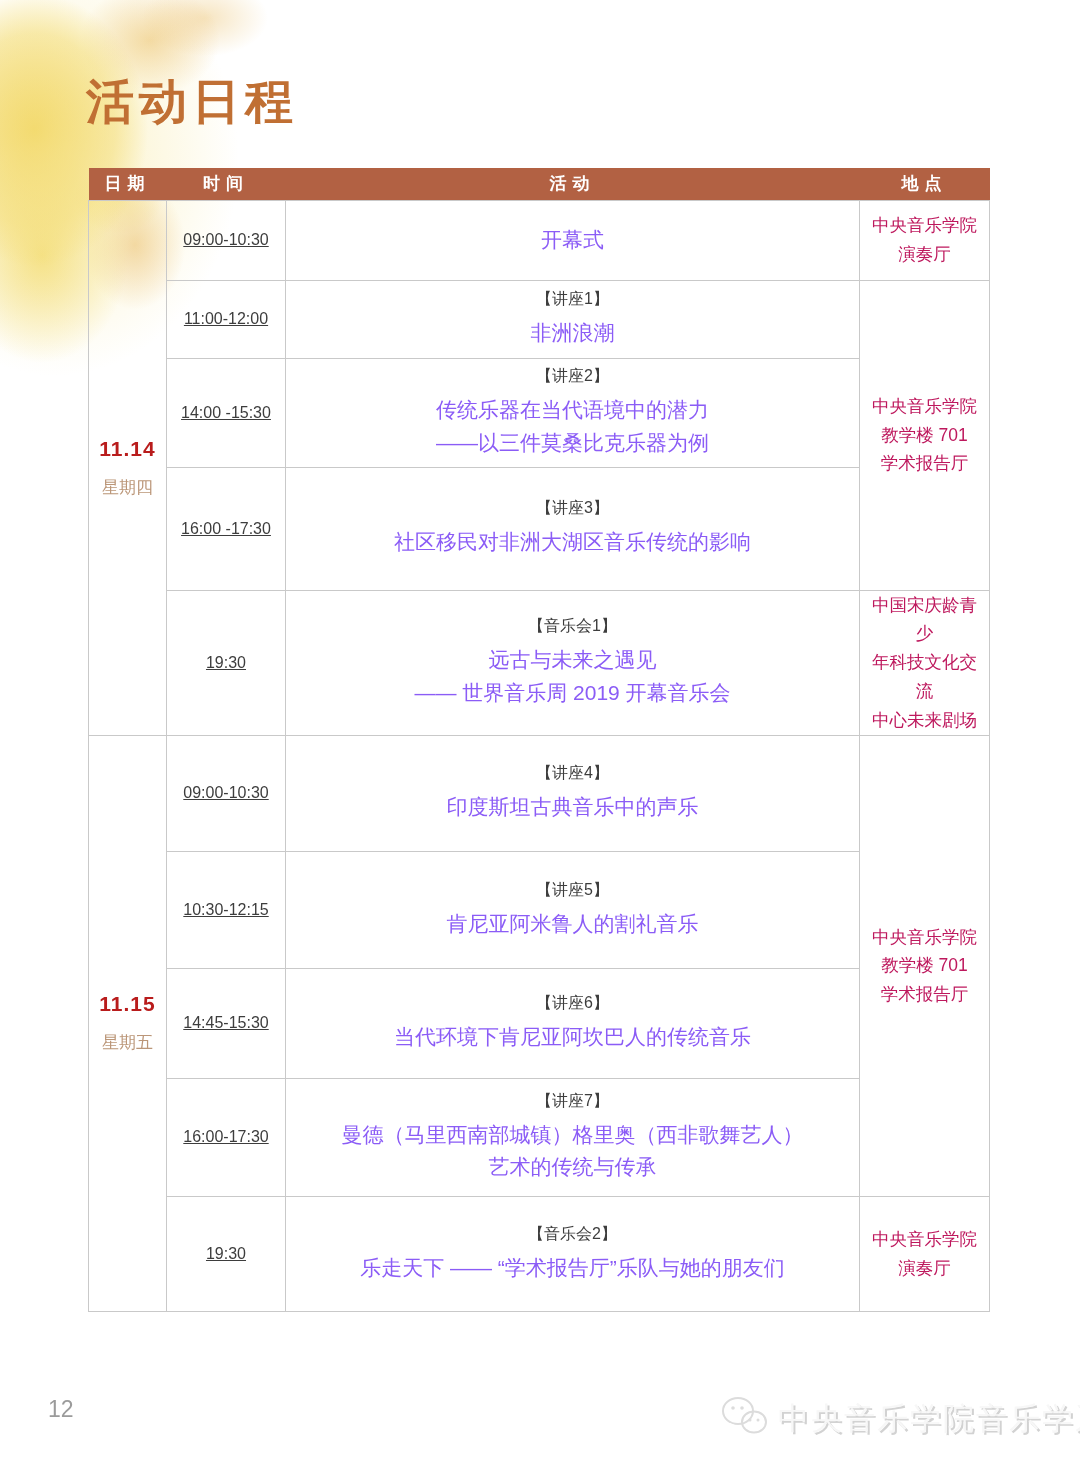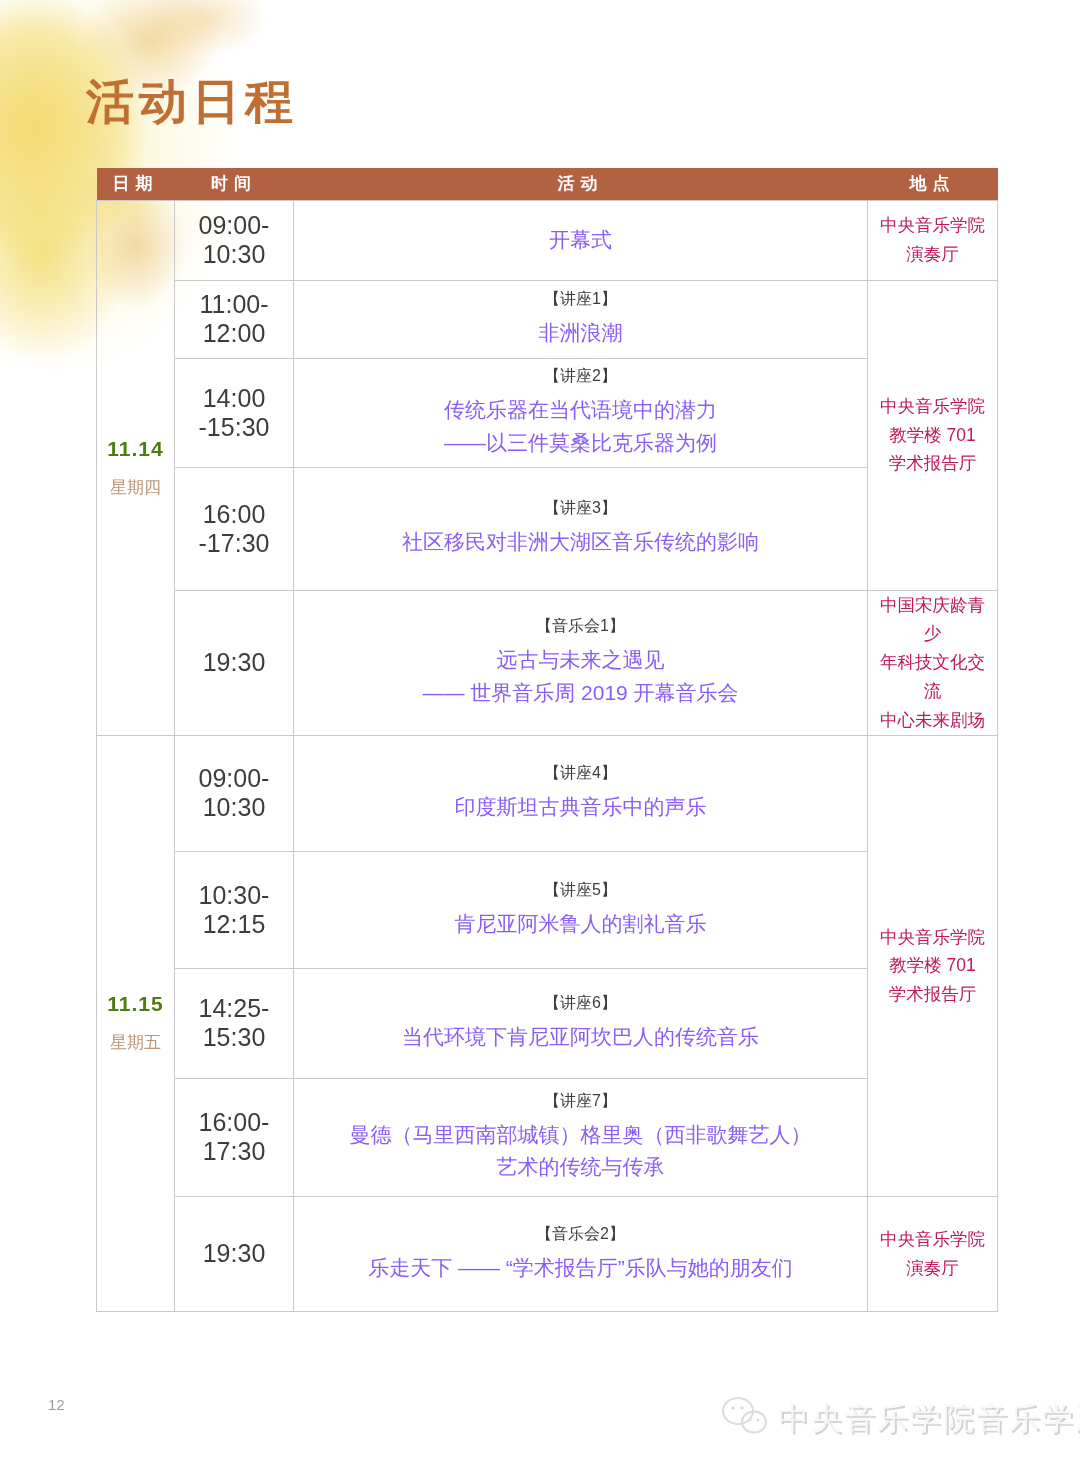--- a/index.html
+++ b/index.html
@@ -19,39 +19,39 @@
       radial-gradient(100px 80px at 150px 40px, rgba(233,185,92,0.55), rgba(233,188,95,0) 70%),
       radial-gradient(70px 90px at 135px 245px, rgba(229,172,82,0.5), rgba(231,175,85,0) 72%),
       radial-gradient(90px 55px at 205px 18px, rgba(236,196,115,0.45), rgba(238,200,120,0) 70%),
       radial-gradient(60px 45px at 118px 200px, rgba(246,230,150,0.65), rgba(246,230,150,0) 75%);
   }
   .page-title{
     position:absolute;left:86px;top:70px;z-index:2;margin:0;
     font-size:48px;font-weight:bold;letter-spacing:5px;color:#c06f33;
   }
   table.schedule{
-    position:absolute;left:96px;top:168px;z-index:1;
+    position:absolute;left:88px;top:168px;z-index:1;
     width:901px;border-collapse:collapse;table-layout:fixed;
   }
   table.schedule th{
     background:#b26143;color:#ffffff;font-size:17px;font-weight:bold;
     letter-spacing:6px;border:none;padding:0;
   }
   table.schedule td{
     border:1px solid #c9c9c9;background:transparent;
     text-align:center;vertical-align:middle;padding:0 4px;
   }
-  .time{font-size:25px;color:#3d3d3d;}
+  .time{font-size:16px;color:#3d3d3d;text-decoration:underline;}
   .act-label{font-size:16px;color:#3d3d3d;margin-bottom:7px;}
   .act-title{font-size:21px;line-height:1.55;color:#8b5cf6;white-space:pre-line;}
   .loc{font-size:17.5px;line-height:1.65;color:#be185d;white-space:pre-line;}
-  .date-num{font-size:21px;font-weight:bold;color:#4d7c0f;letter-spacing:1px;}
+  .date-num{font-size:21px;font-weight:bold;color:#b91c1c;letter-spacing:1px;}
   .weekday{font-size:17px;color:#bb9678;margin-top:15px;}
   .page-number{
-    position:absolute;left:48px;top:1396px;font-size:15px;color:#9b9b9b;z-index:2;
+    position:absolute;left:48px;top:1396px;font-size:23px;color:#9b9b9b;z-index:2;
   }
   .watermark{
     position:absolute;left:718px;top:1394px;z-index:2;
     display:flex;align-items:center;gap:8px;
   }
   .watermark-text{
     font-size:31px;letter-spacing:2px;color:#f7f7f7;
     text-shadow:2px 2px 0 #d2d2d2;
     white-space:nowrap;
   }
@@ -145,21 +145,21 @@
 学术报告厅</td>
     </tr>
     <tr style="height:117px">
       <td class="time">10:30-12:15</td>
       <td>
         <div class="act-label">【讲座5】</div>
         <div class="act-title">肯尼亚阿米鲁人的割礼音乐</div>
       </td>
     </tr>
     <tr style="height:110px">
-      <td class="time">14:25-15:30</td>
+      <td class="time">14:45-15:30</td>
       <td>
         <div class="act-label">【讲座6】</div>
         <div class="act-title">当代环境下肯尼亚阿坎巴人的传统音乐</div>
       </td>
     </tr>
     <tr style="height:118px">
       <td class="time">16:00-17:30</td>
       <td>
         <div class="act-label">【讲座7】</div>
         <div class="act-title">曼德（马里西南部城镇）格里奥（西非歌舞艺人）

